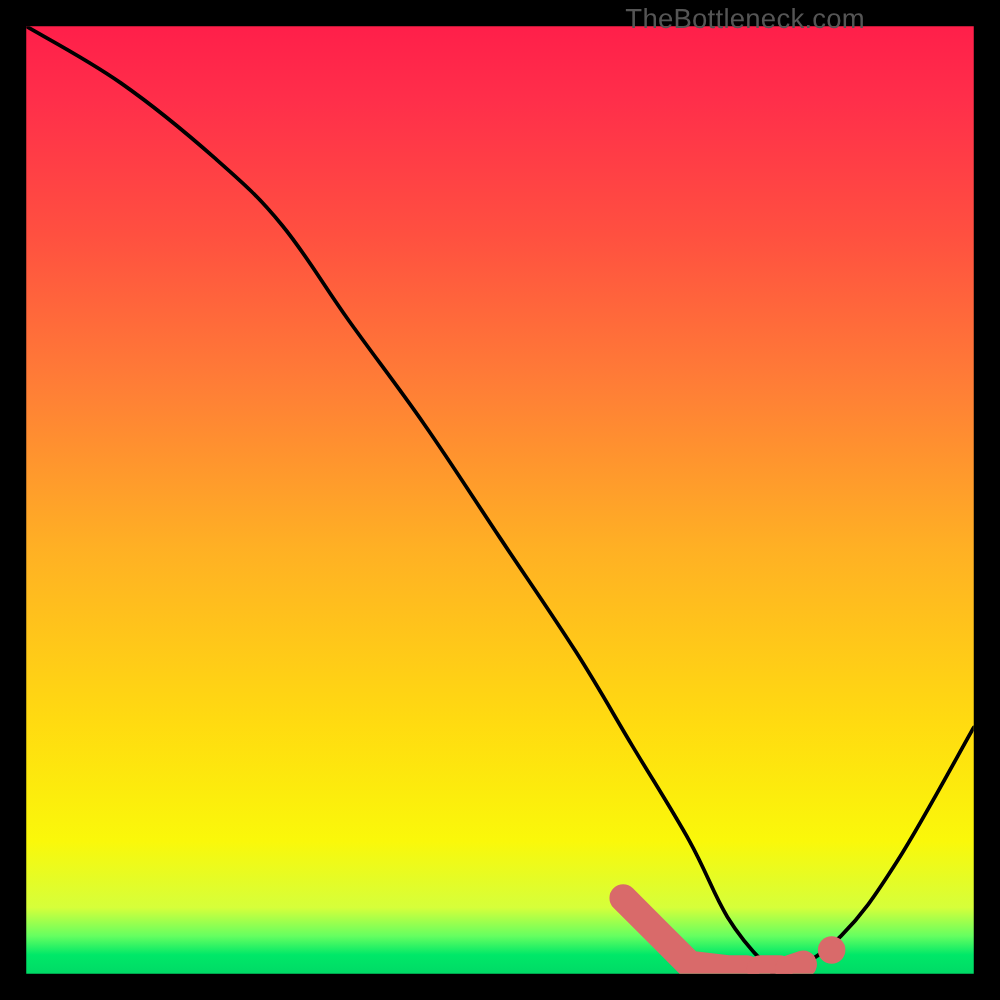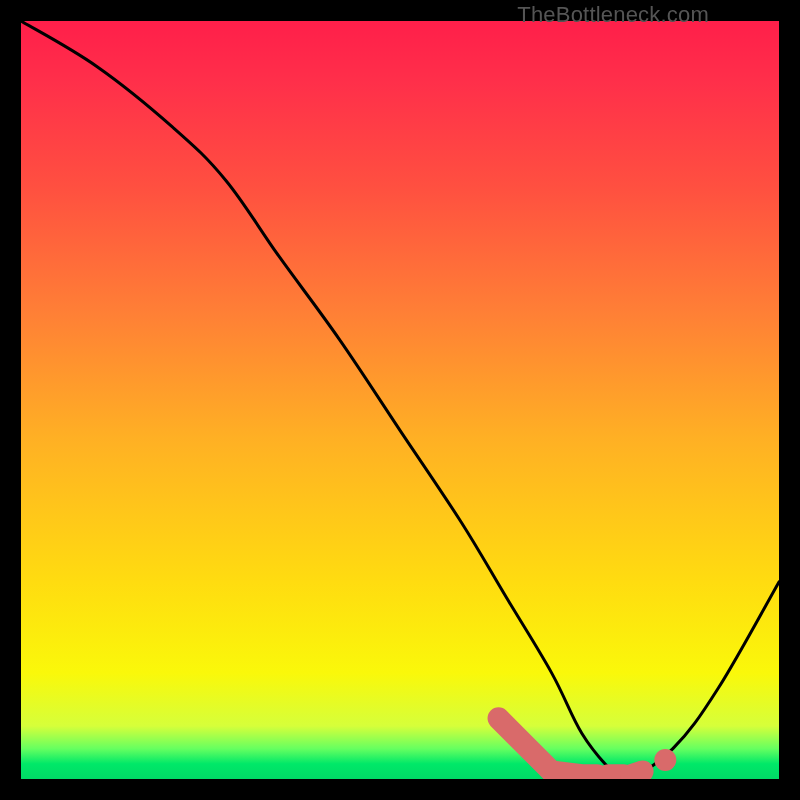--- a/index.html
+++ b/index.html
@@ -9,21 +9,20 @@
     height: 800px;
     background: #000;
     overflow: hidden;
     font-family: Arial, Helvetica, sans-serif;
   }
   .outer {
     position: relative;
     width: 704px;
     height: 800px;
     background: #000;
-    padding-left: 17px;
   }
   .watermark {
     position: absolute;
     top: 2px;
     right: 12px;
     color: #555;
     font-size: 22px;
     font-weight: 500;
     letter-spacing: 0.2px;
     z-index: 10;

